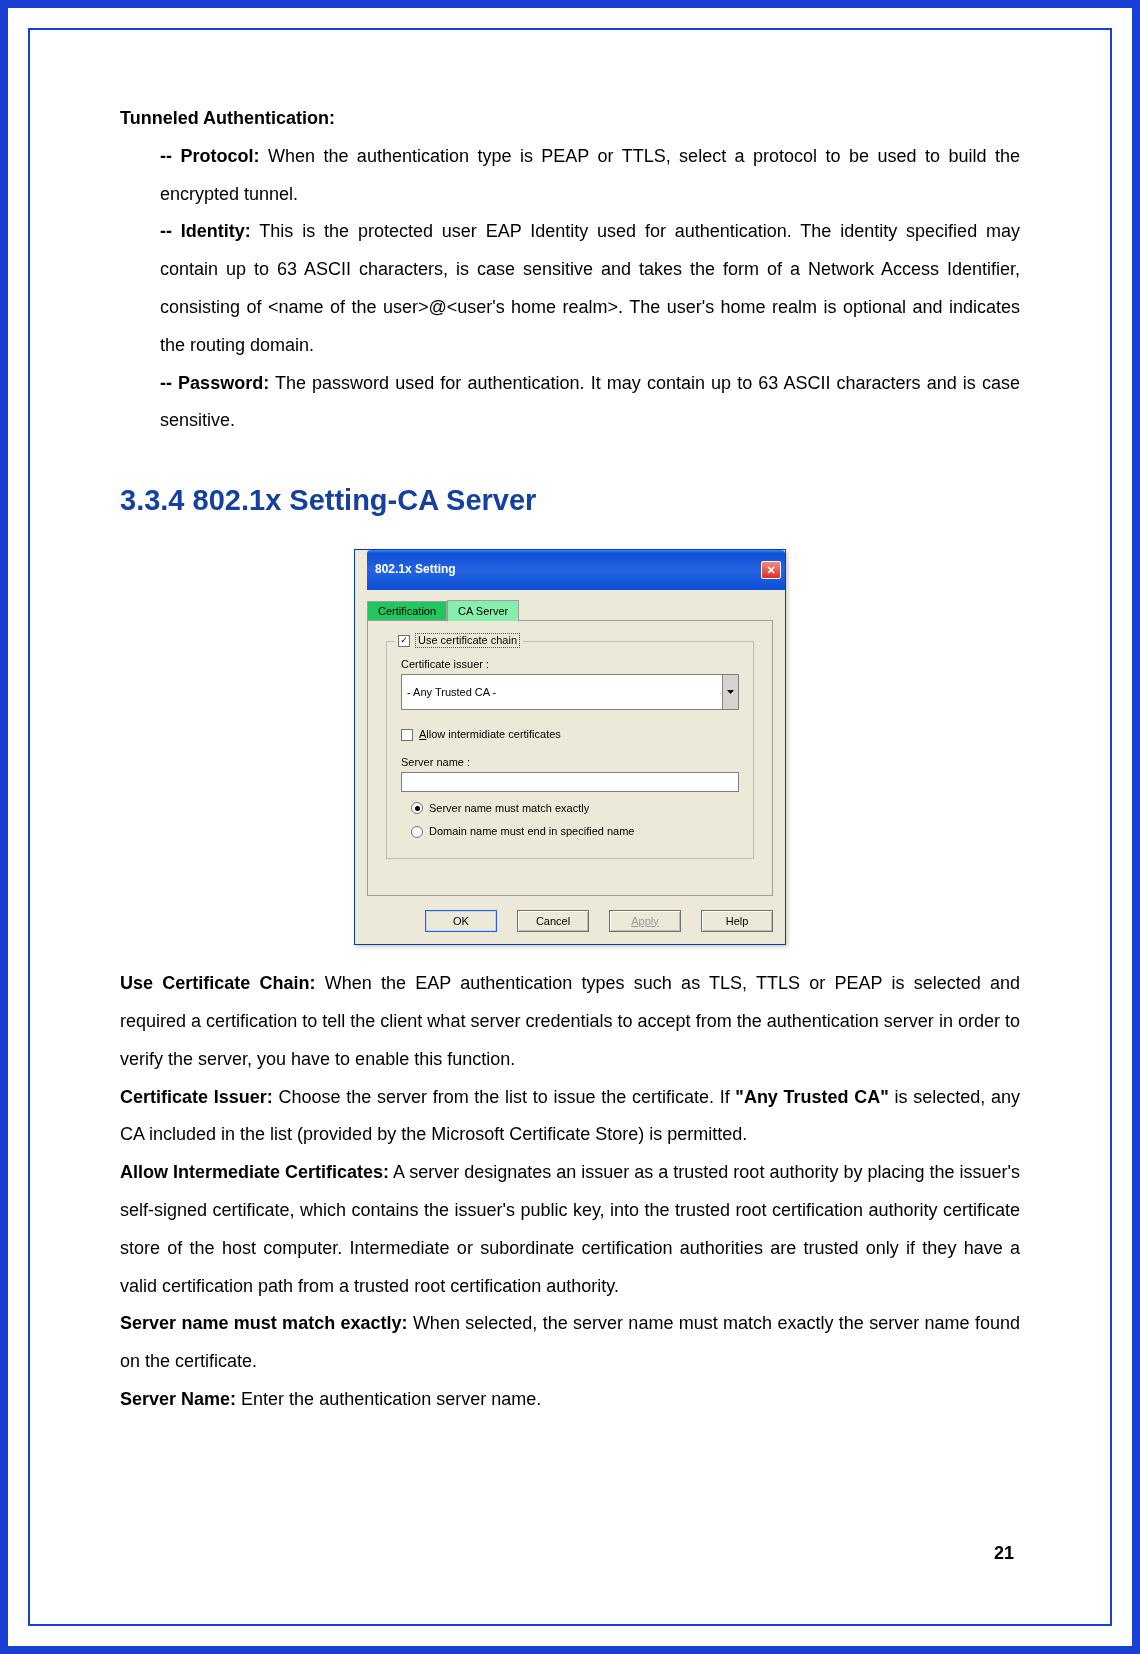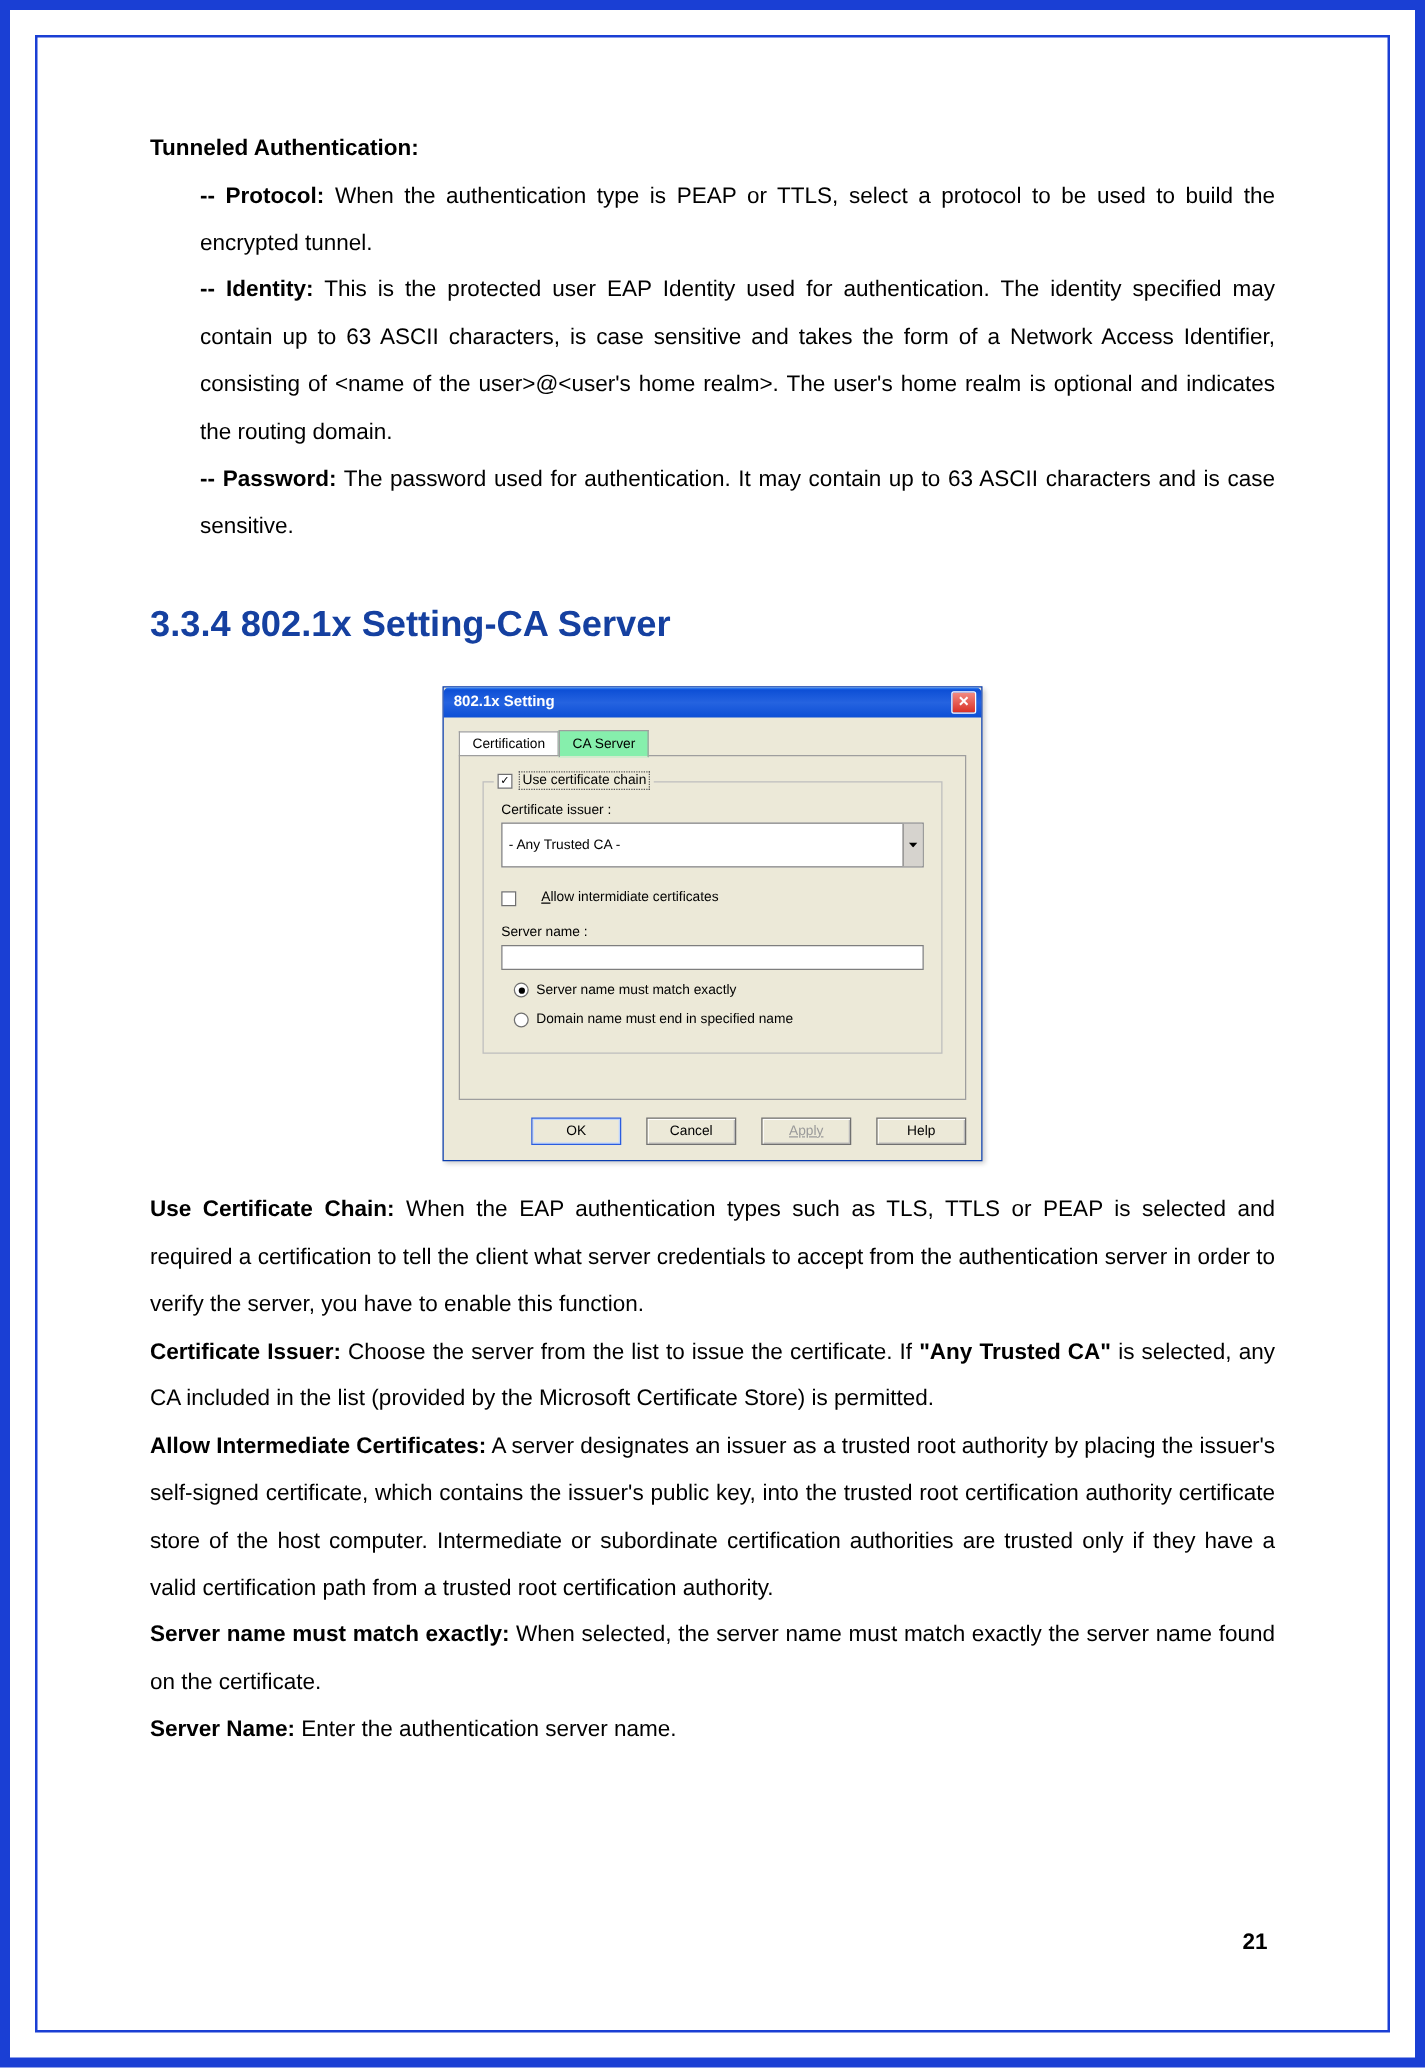--- a/index.html
+++ b/index.html
@@ -57,28 +57,29 @@
     font-family: Tahoma, Arial, sans-serif;
     font-size: 11px;
     border: 1px solid #0a3db0;
     background: #ece9d8;
     box-shadow: 2px 2px 4px rgba(0,0,0,0.2);
   }
   .titlebar {
     display: flex;
     align-items: center;
     justify-content: space-between;
-    height: 24px;
+    height: 40px;
     background: linear-gradient(to bottom, #3b8cff 0%, #0d4fd6 8%, #2563e0 50%, #0d4fd6 100%);
     color: #fff;
     font-weight: bold;
     font-size: 12px;
     padding: 0 4px 0 8px;
     border-top-left-radius: 4px;
     border-top-right-radius: 4px;
+    margin-left: 12px;
   }
   .close-btn {
     width: 20px;
     height: 18px;
     background: linear-gradient(to bottom, #f28b82, #d93025);
     border: 1px solid #fff;
     border-radius: 2px;
     color: #fff;
     display: flex;
     align-items: center;
@@ -97,21 +98,21 @@
     margin-bottom: -1px;
   }
   .tab {
     padding: 3px 10px;
     border: 1px solid #9e9e9e;
     border-bottom: none;
     background: #ece9d8;
     font-size: 11px;
     position: relative;
   }
-  .tab.inactive { background: #ffffff; text-align: center; }
+  .tab.inactive { background: #22c55e; text-align: center; }
   .tab.active {
     background: #86efac;
     z-index: 2;
     padding-top: 4px;
     margin-bottom: -1px;
     border-bottom: 1px solid #ece9d8;
   }
   .tab-panel {
     border: 1px solid #9e9e9e;
     background: #ece9d8;
@@ -272,21 +273,21 @@
                 <div class="label">Certificate issuer :</div>
                 <div class="combo">
                   <div class="combo-text">- Any Trusted CA -</div>
                   <div class="combo-arrow">
                     <svg viewBox="0 0 7 4">
                         <polygon points="0,0 7,0 3.5,4" fill="#000"></polygon>
                       </svg>
                   </div>
                 </div>
 
-                <div class="row-gap" style="display:flex;align-items:center;gap:20px;">
+                <div class="row-gap" style="display:flex;align-items:center;gap:6px;">
                   <span class="cb"></span>
                   <span class="label underline-first">Allow intermidiate certificates</span>
                 </div>
 
                 <div class="row-gap-sm label">Server name :</div>
                 <div class="text-input"></div>
 
                 <div class="radio-row">
                   <span class="radio checked"></span>
                   <span>Server name must match exactly</span>

